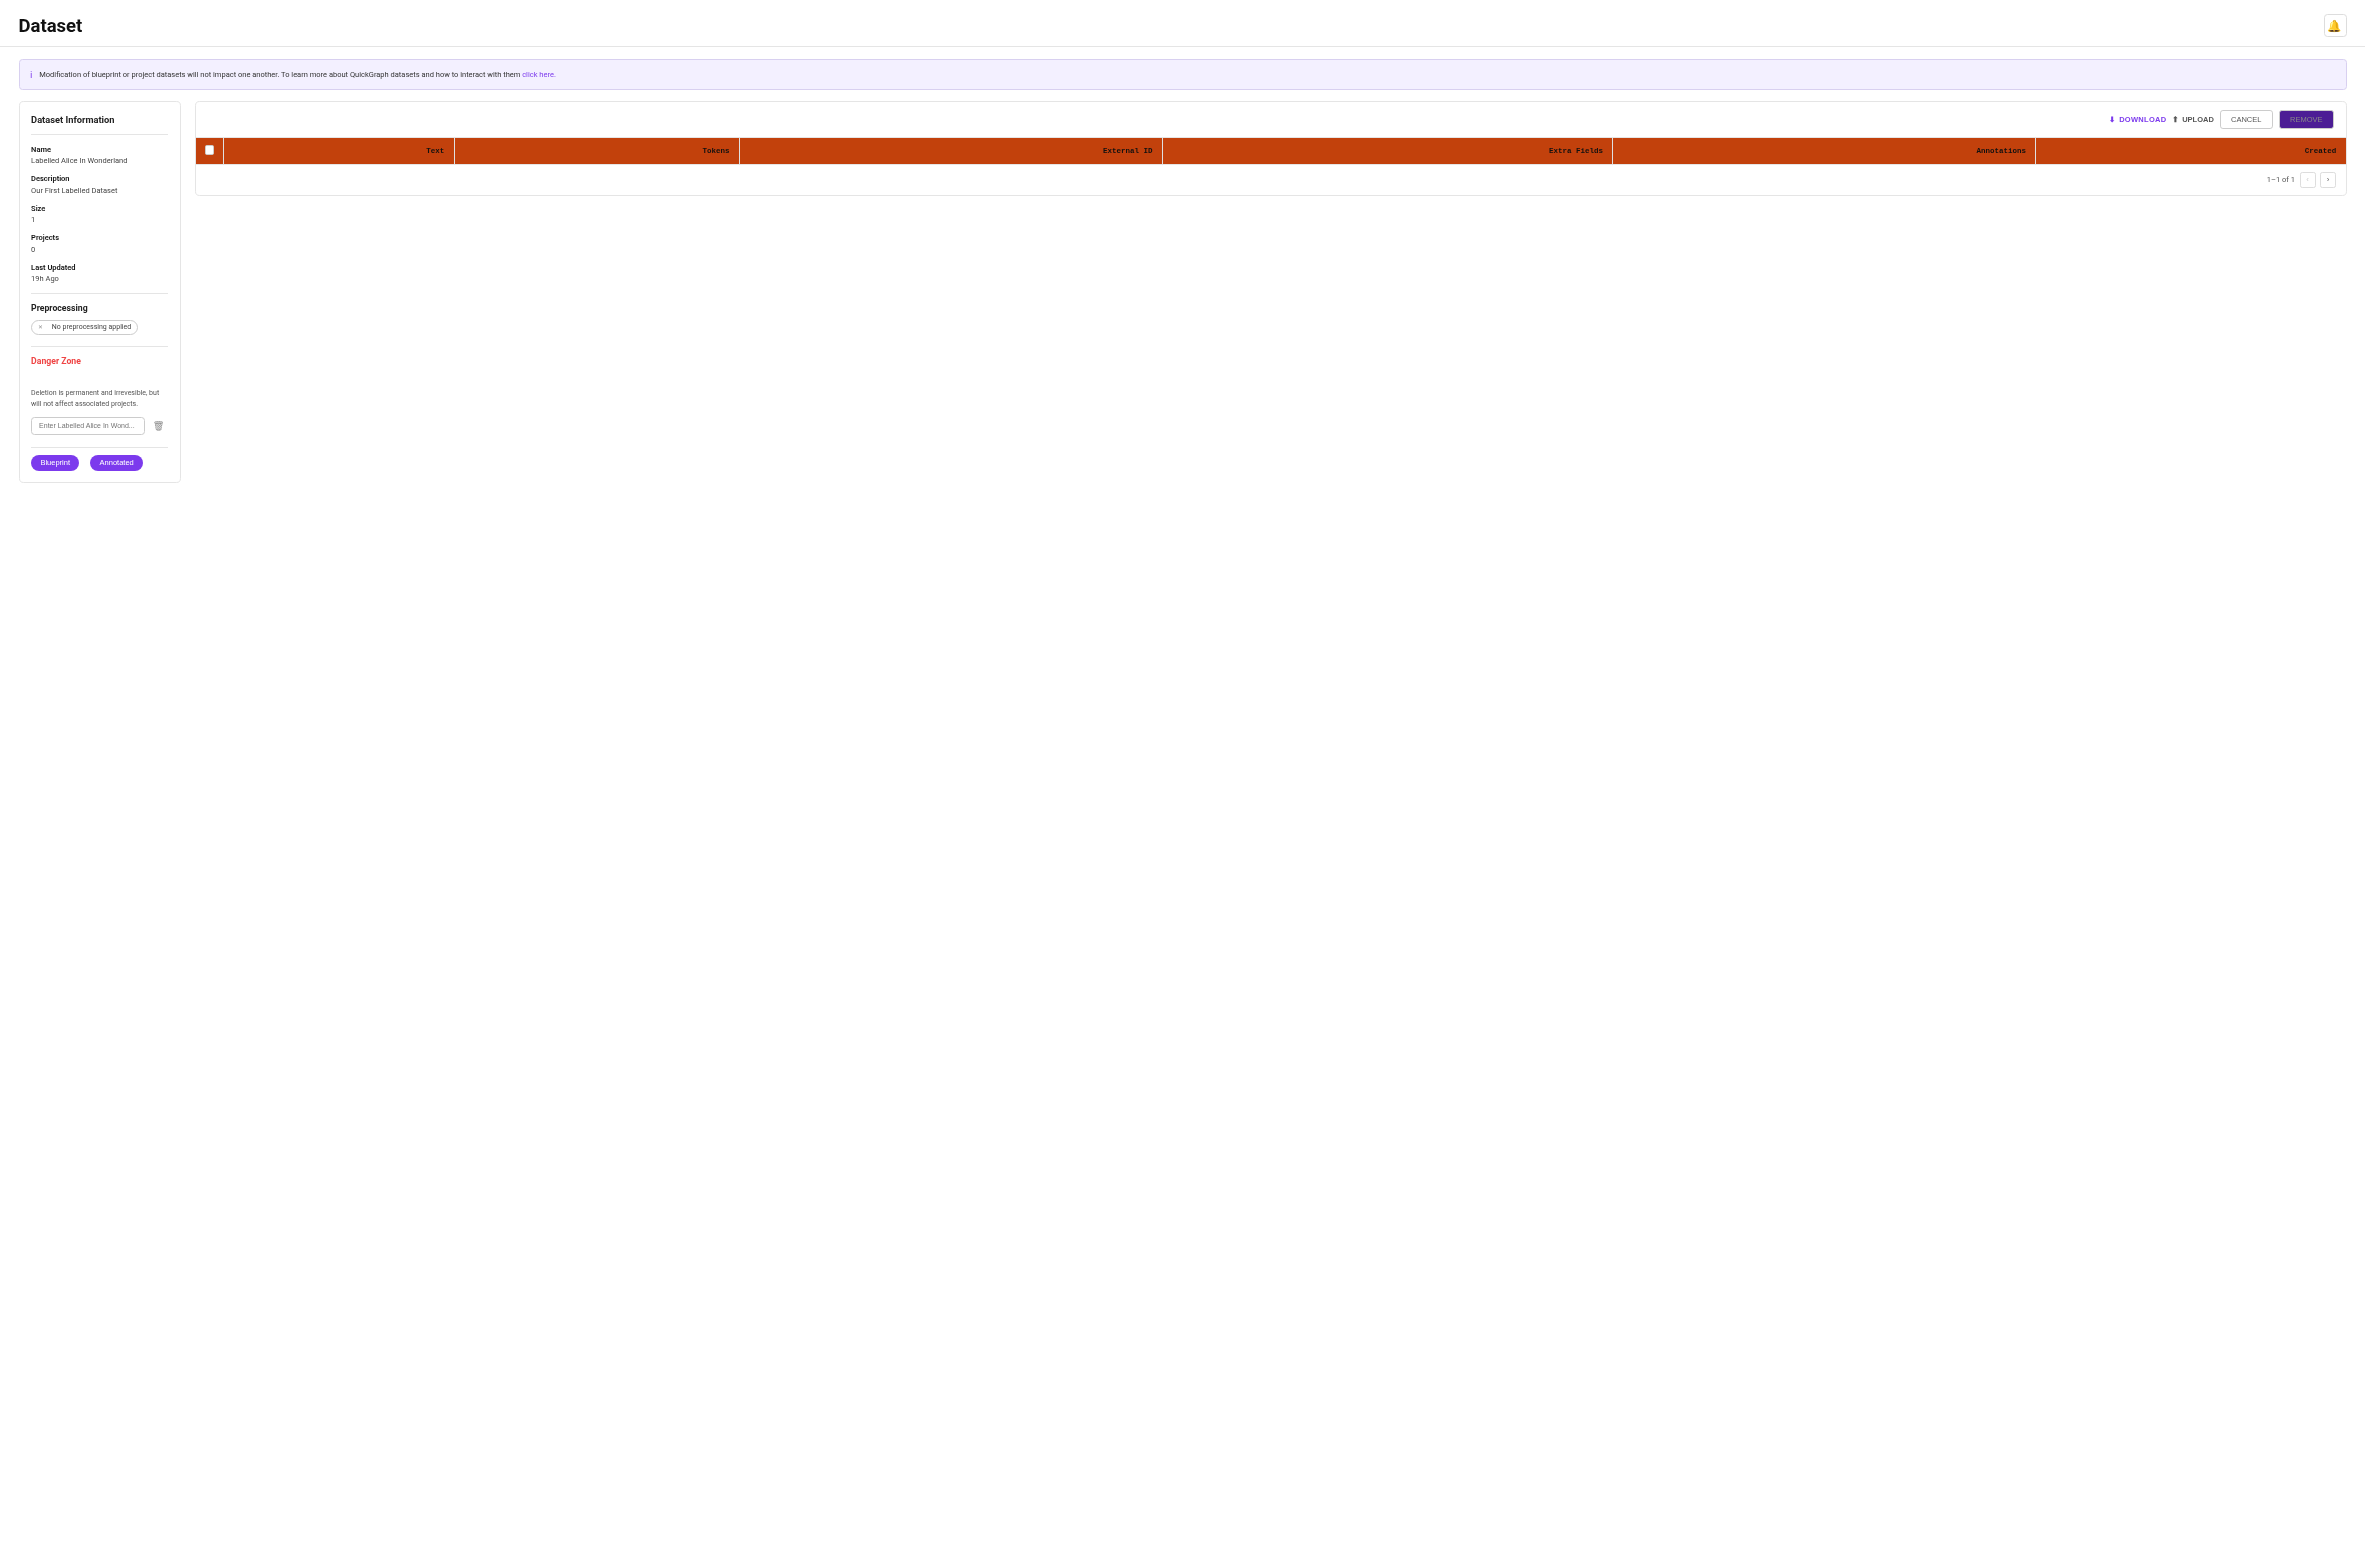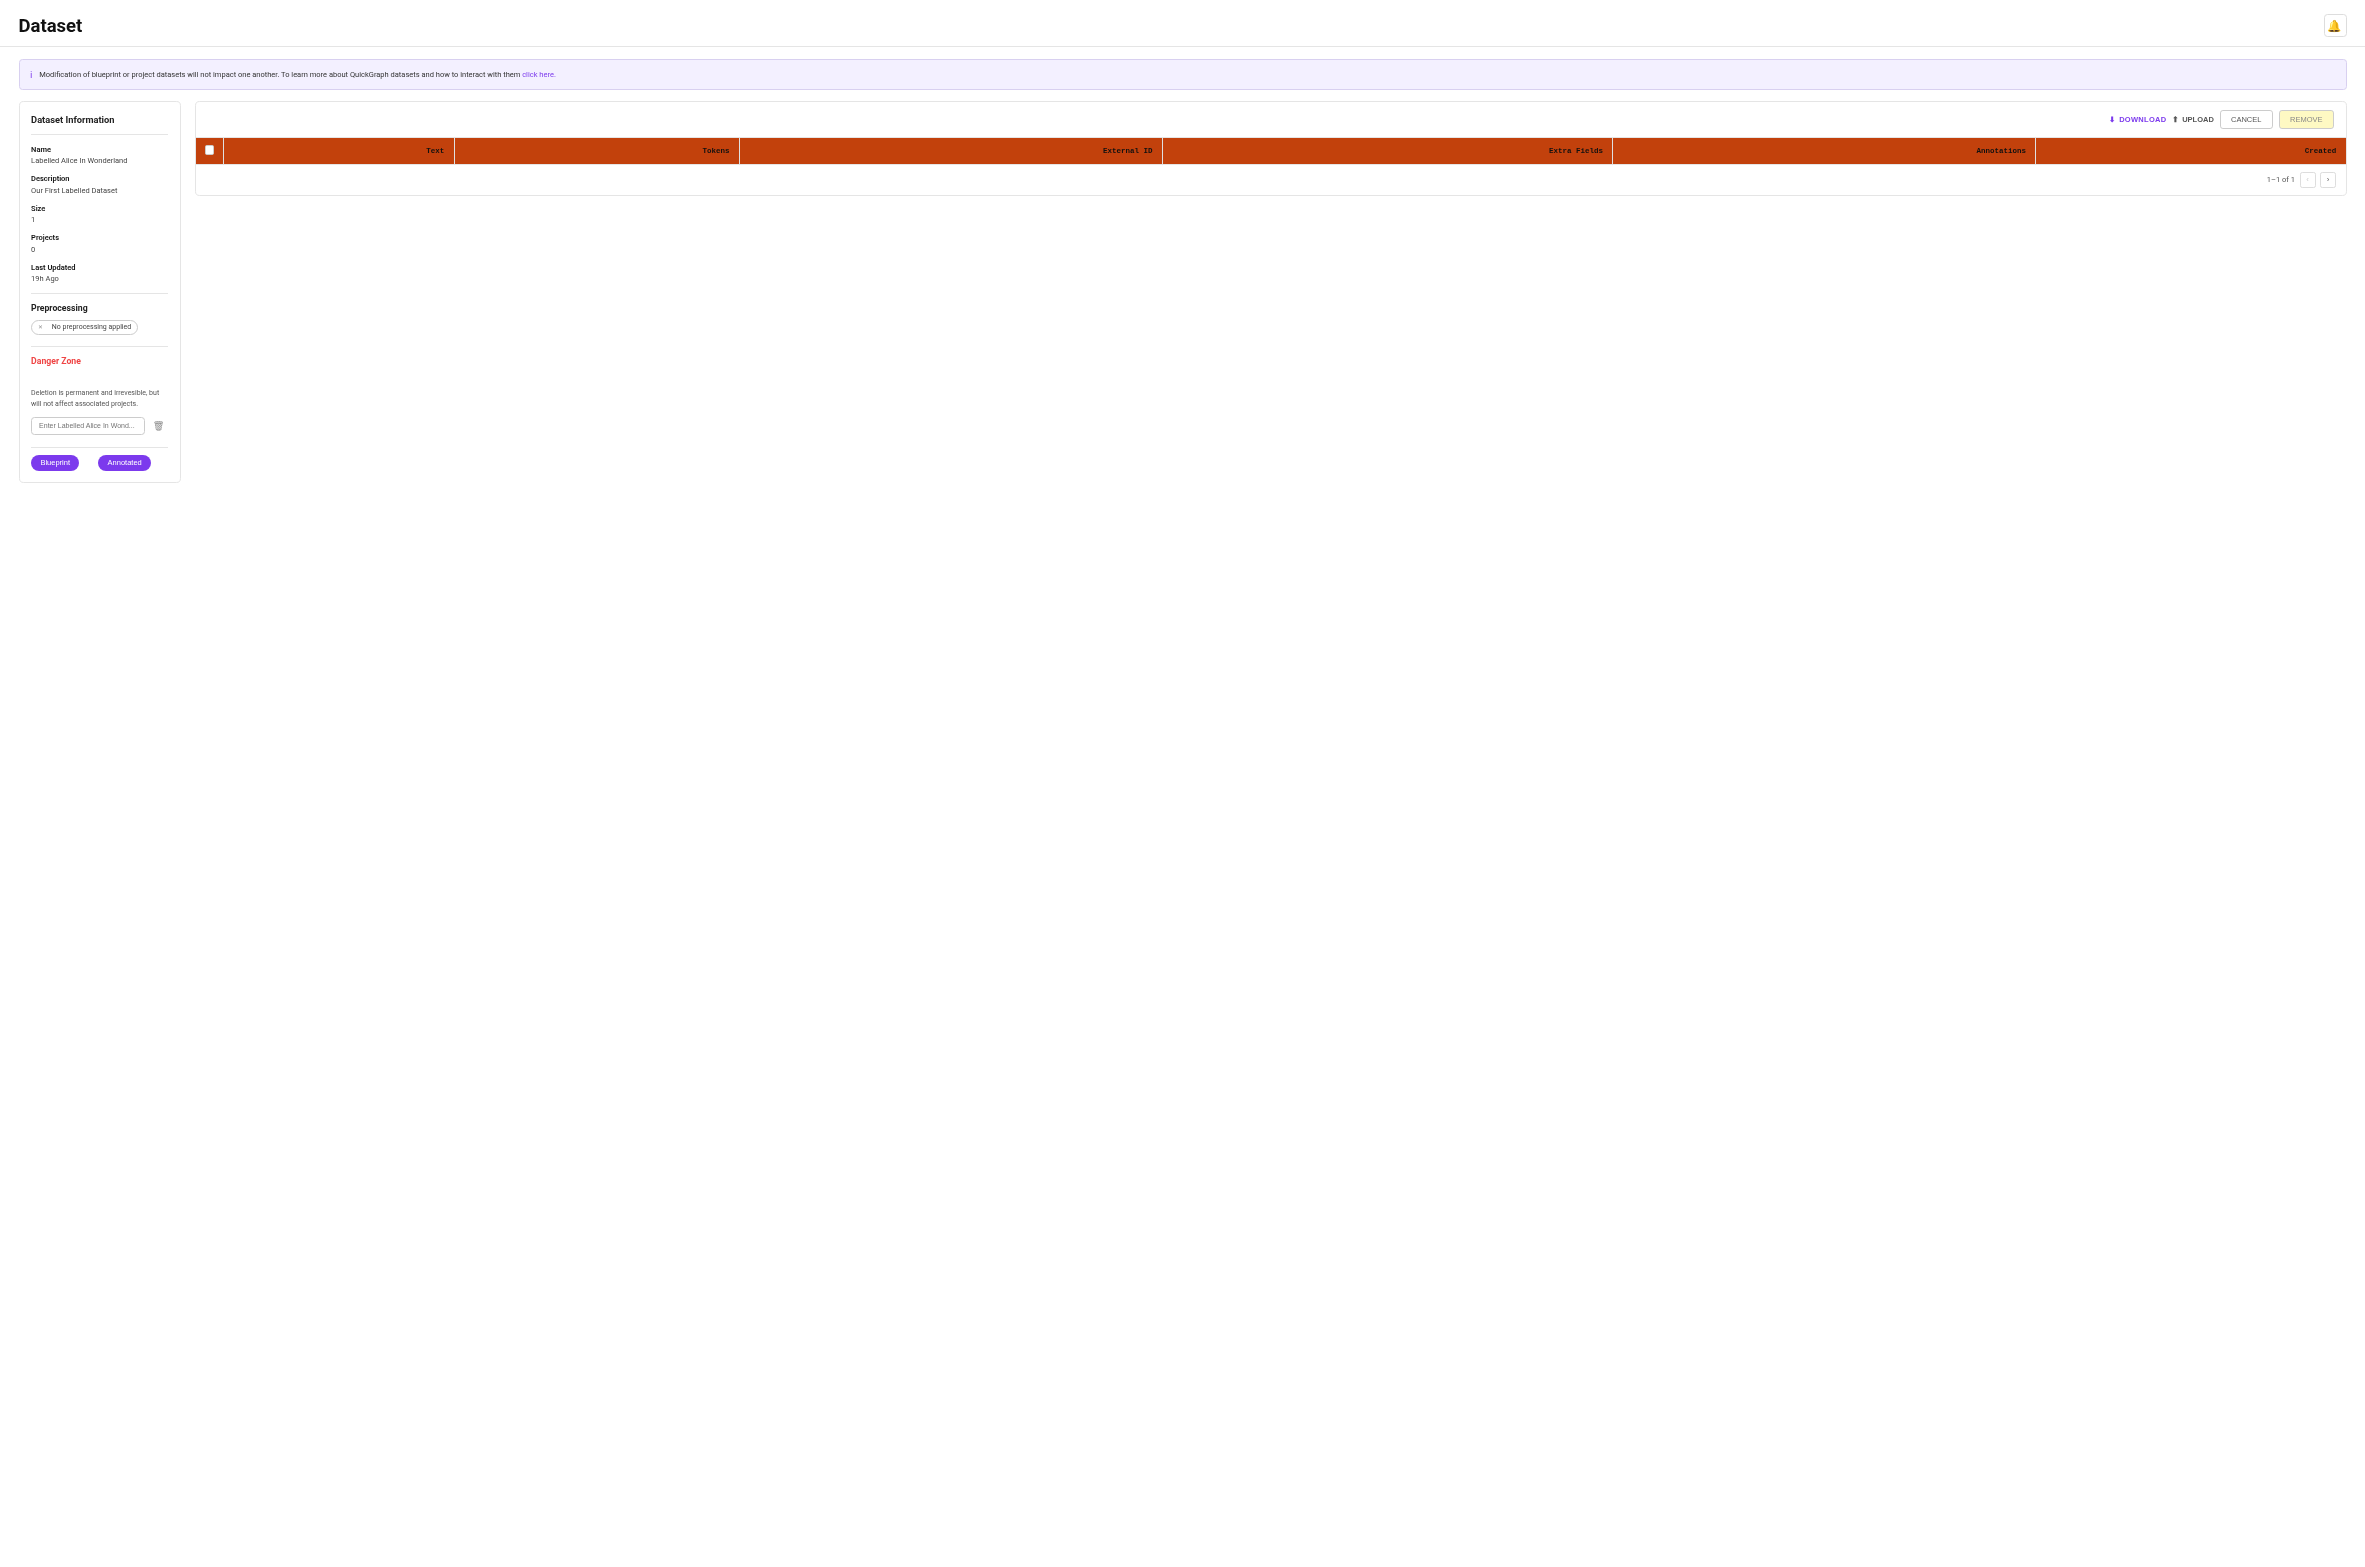--- a/index.html
+++ b/index.html
@@ -170,21 +170,21 @@
       justify-content: center;
       color: #888;
       font-size: 9.3px;
       cursor: pointer;
       background: none;
       border: none;
     }
 
     .footer-tabs {
       display: flex;
-      gap: 19px;
+      gap: 11px;
       margin-top: 11.6px;
       padding-top: 7px;
       border-top: 0.6px solid #e5e5e5;
     }
 
     .tab-pill {
       padding: 3.5px 9.3px;
       border-radius: 11.6px;
       font-size: 7.5px;
       font-weight: 500;
@@ -252,21 +252,21 @@
       color: #555;
       font-size: 7.5px;
       font-weight: 500;
       cursor: pointer;
     }
 
     .remove-btn {
       padding: 4px 10.4px;
       border: 0.6px solid #ccc;
       border-radius: 2.9px;
-      background: #fef9c3;
+      background: #4c1d95;
       color: #888;
       font-size: 7.5px;
       font-weight: 500;
       cursor: pointer;
     }
 
     
     .data-table {
       width: 100%;
       border-collapse: collapse;

